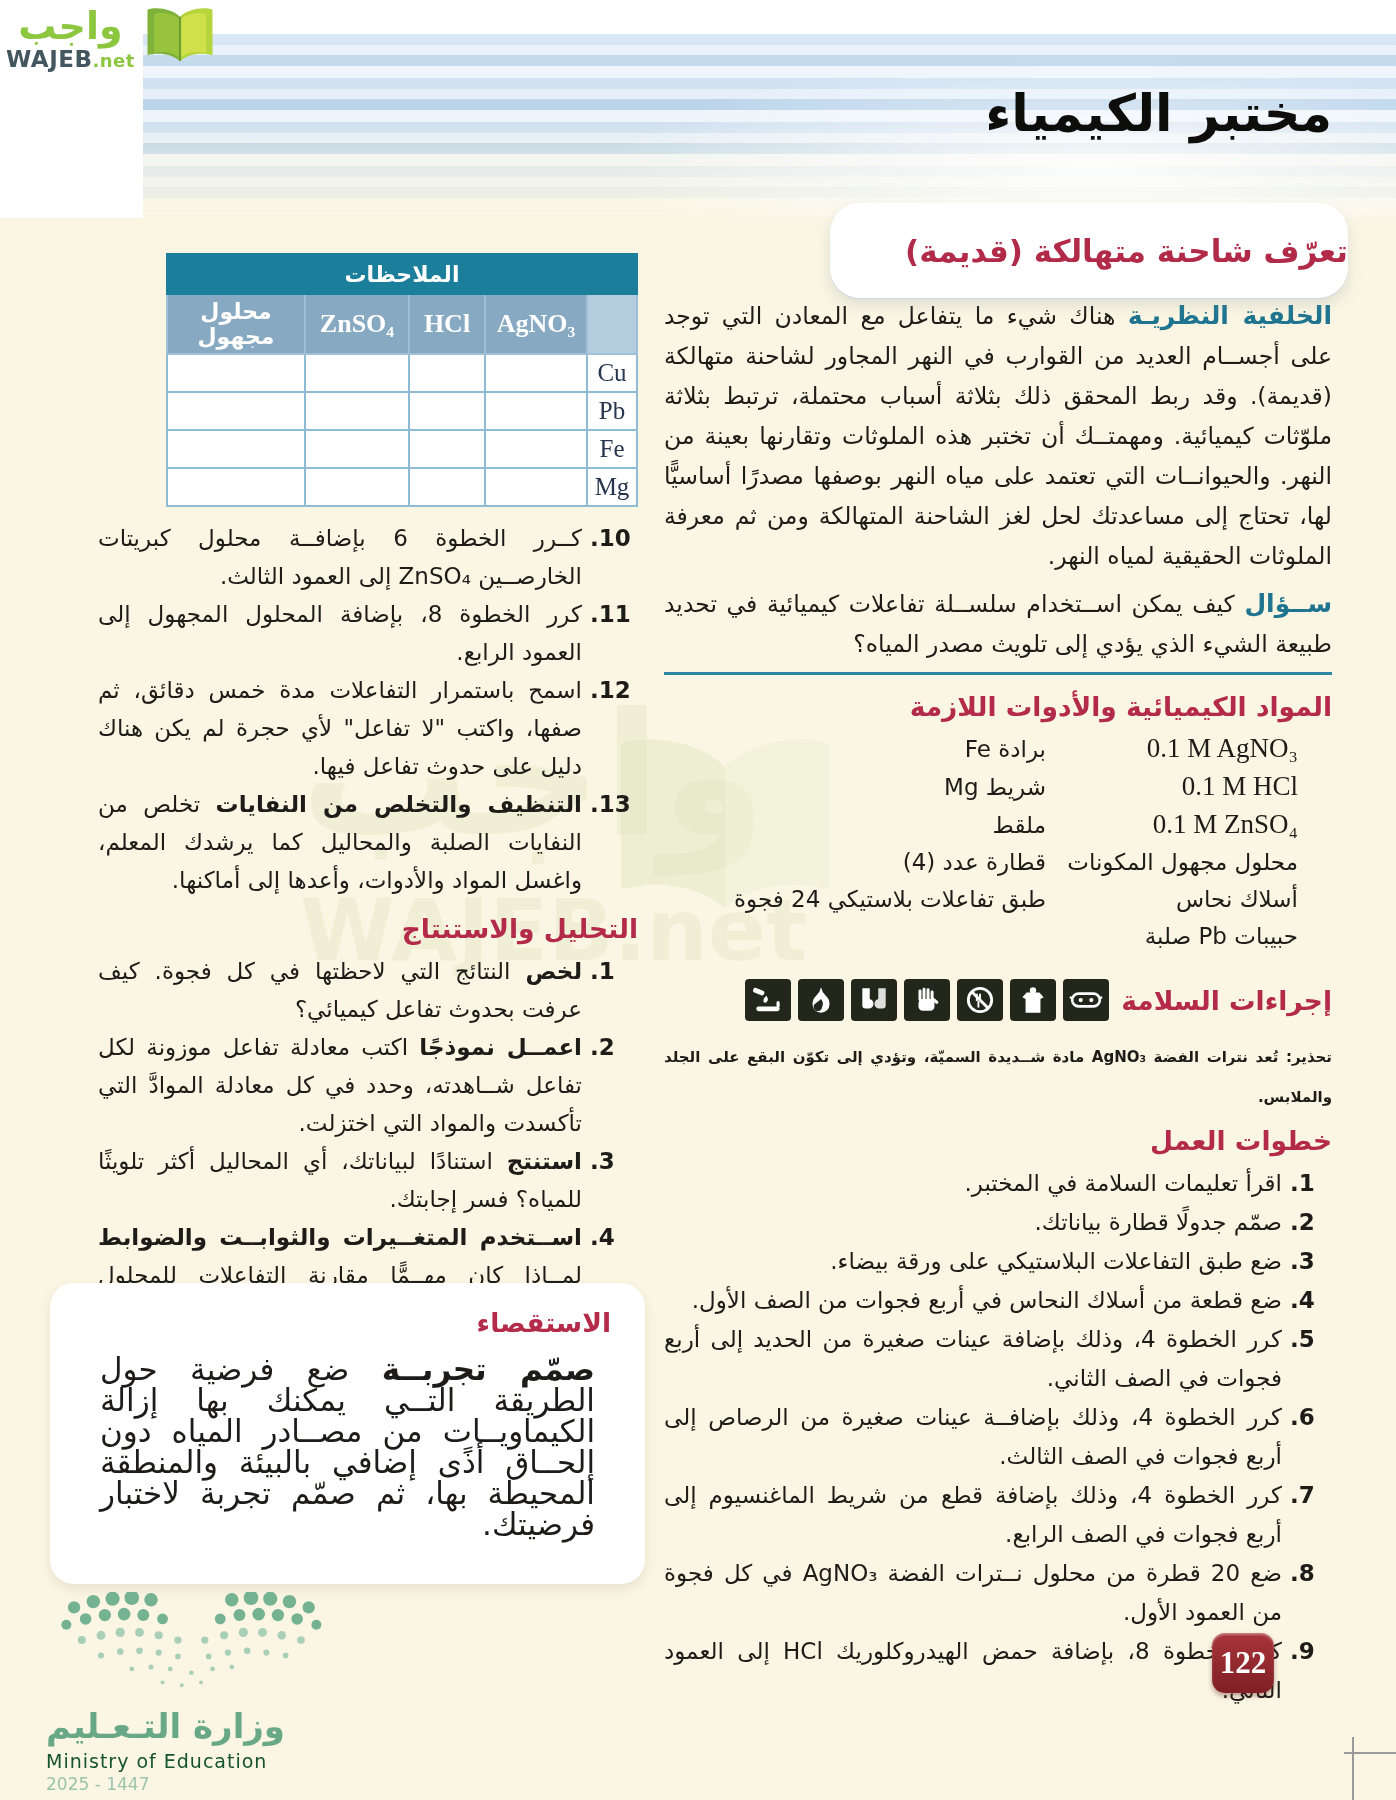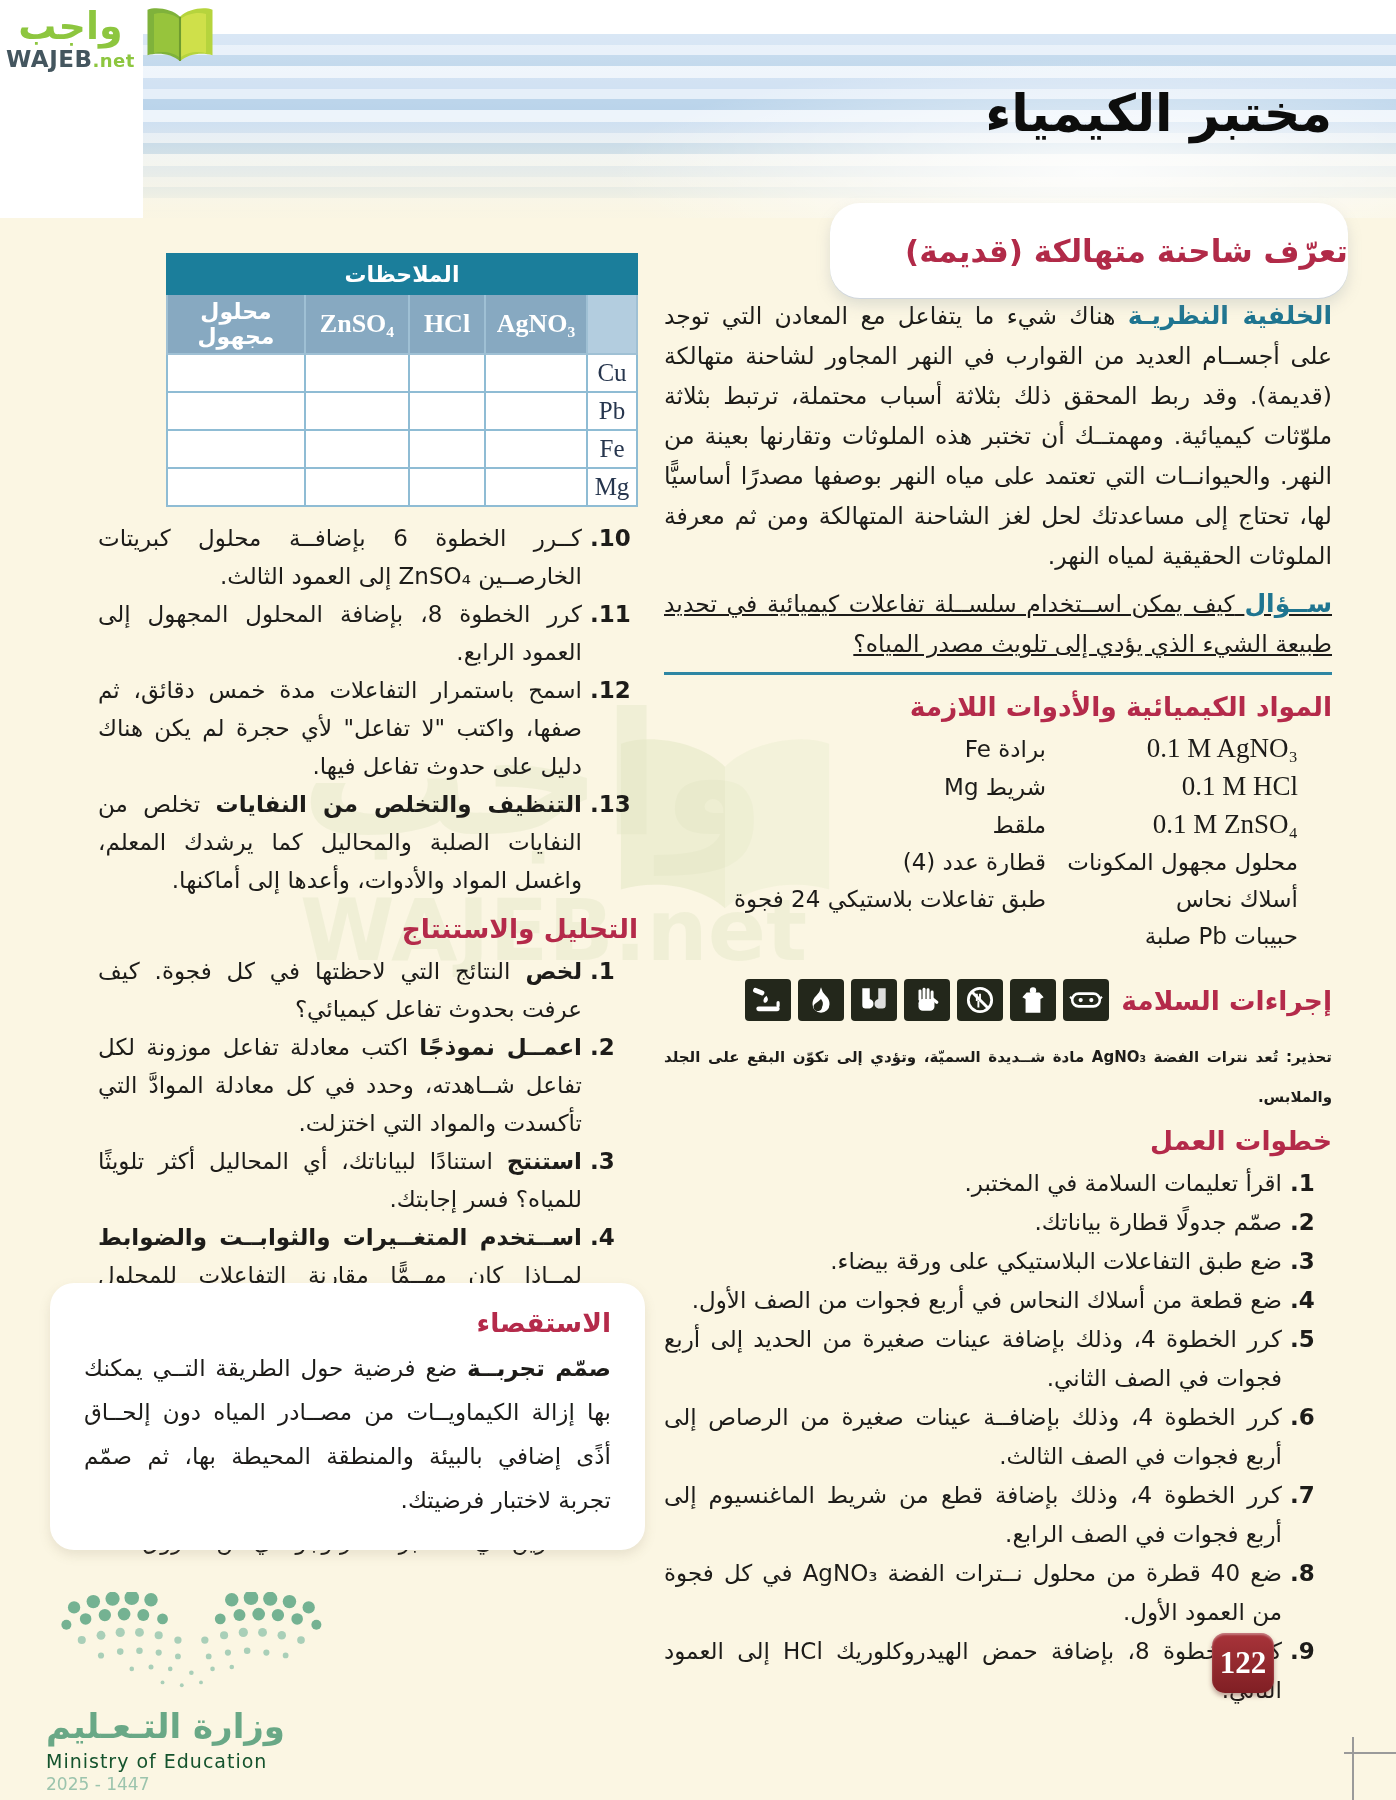--- a/index.html
+++ b/index.html
@@ -27,21 +27,21 @@
   .pill span{color:#b12a48;font-weight:bold;font-size:31px;}
   
   .wm{position:absolute;z-index:1;opacity:.5;pointer-events:none;}
   .wm-ar{left:300px;top:690px;font-size:170px;font-weight:bold;color:#e6e9cb;line-height:1;}
   .wm-en{left:300px;top:880px;font-size:86px;font-weight:bold;color:#e6e9cb;direction:ltr;}
   .wm-book{left:600px;top:730px;}
   
   .col-right{position:absolute;top:296px;right:64px;width:668px;z-index:2;}
   .col-left{position:absolute;top:253px;right:758px;width:540px;z-index:2;}
   .para{margin:0;font-size:23.5px;line-height:40px;text-align:justify;}
-  .para.q{margin-top:8px;text-decoration:underline;}
+  .para.q{margin-top:8px;}
   .lead-teal{color:#1f7590;font-weight:bold;font-size:25px;}
   .divider{height:3px;background:#2e86a3;margin-top:8px;}
   .redhead{color:#b42a4a;font-size:26.5px;font-weight:bold;margin:14px 0 8px;}
   .mats{padding-left:4px;padding-right:34px;margin-top:2px;}
   .mat-row{display:grid;grid-template-columns:252px 1fr;align-items:baseline;line-height:37px;}
   .mr.chem{font-family:"Liberation Serif","DejaVu Serif",serif;font-size:27px;direction:ltr;text-align:right;}
   .mr.ar,.ml{font-size:23px;}
   
   .safety{display:flex;align-items:center;gap:12px;margin-top:24px;}
   .safety .redhead{margin:0;}
@@ -62,21 +62,21 @@
   .obs .subhead th{background:#87a9c1;color:#fff;height:58px;font-weight:bold;border-color:#9fc0d4;}
   .obs .subhead .blank{background:#b3cddf;}
   .obs .chemh{font-family:"Liberation Serif","DejaVu Serif",serif;font-size:26px;direction:ltr;}
   .obs .unk{font-size:22px;}
   .obs td{height:36px;background:#fff;}
   .obs td.rlbl{font-family:"Liberation Serif","DejaVu Serif",serif;font-size:25px;color:#27364e;text-align:center;}
   
   .inquiry{position:absolute;top:1283px;right:751px;width:527px;background:#fff;border-radius:24px;
     padding:24px 34px 28px;box-shadow:0 5px 12px rgba(120,110,80,.15);z-index:2;}
   .inquiry .redhead{margin:0 0 8px;}
-  .inquiry p{margin:0;font-size:23px;line-height:44px;text-align:justify;}
+  .inquiry p{margin:16px;font-size:31px;line-height:31px;text-align:justify;}
   
   .ministry{position:absolute;left:46px;top:1592px;width:380px;direction:ltr;z-index:2;}
   .min-ar{font-size:34px;font-weight:bold;color:#69a886;margin-top:10px;font-family:"DejaVu Sans",sans-serif;}
   .min-en{font-size:19px;color:#14532d;letter-spacing:1px;margin-top:4px;}
   .min-yr{font-size:17px;color:#9cc4ad;margin-top:2px;}
   
   .pagenum{position:absolute;left:1212px;top:1633px;width:62px;height:60px;border-radius:13px;
     background:linear-gradient(180deg,#a8343a,#801f24);display:flex;align-items:center;justify-content:center;
     color:#fff;font-family:"Liberation Serif","DejaVu Serif",serif;font-weight:bold;font-size:31px;
     box-shadow:inset 0 2px 2px rgba(255,255,255,.35), 0 3px 5px rgba(90,30,30,.4);z-index:3;}
@@ -350,21 +350,21 @@
       <div class="step">
           <span class="num">6.</span>
           <span>كرر الخطوة 4، وذلك بإضافــة عينات صغيرة من الرصاص إلى أربع فجوات في الصف الثالث.</span>
         </div>
       <div class="step">
           <span class="num">7.</span>
           <span>كرر الخطوة 4، وذلك بإضافة قطع من شريط الماغنسيوم إلى أربع فجوات في الصف الرابع.</span>
         </div>
       <div class="step">
           <span class="num">8.</span>
-          <span>ضع 40 قطرة من محلول نــترات الفضة AgNO₃ في كل فجوة من العمود الأول.</span>
+          <span>ضع 20 قطرة من محلول نــترات الفضة AgNO₃ في كل فجوة من العمود الأول.</span>
         </div>
       <div class="step">
           <span class="num">9.</span>
           <span>كرر الخطوة 8، بإضافة حمض الهيدروكلوريك HCl إلى العمود الثاني.</span>
         </div>
     </div>
   </div>
 
   <div class="inquiry">
     <h3 class="redhead">الاستقصاء</h3>

